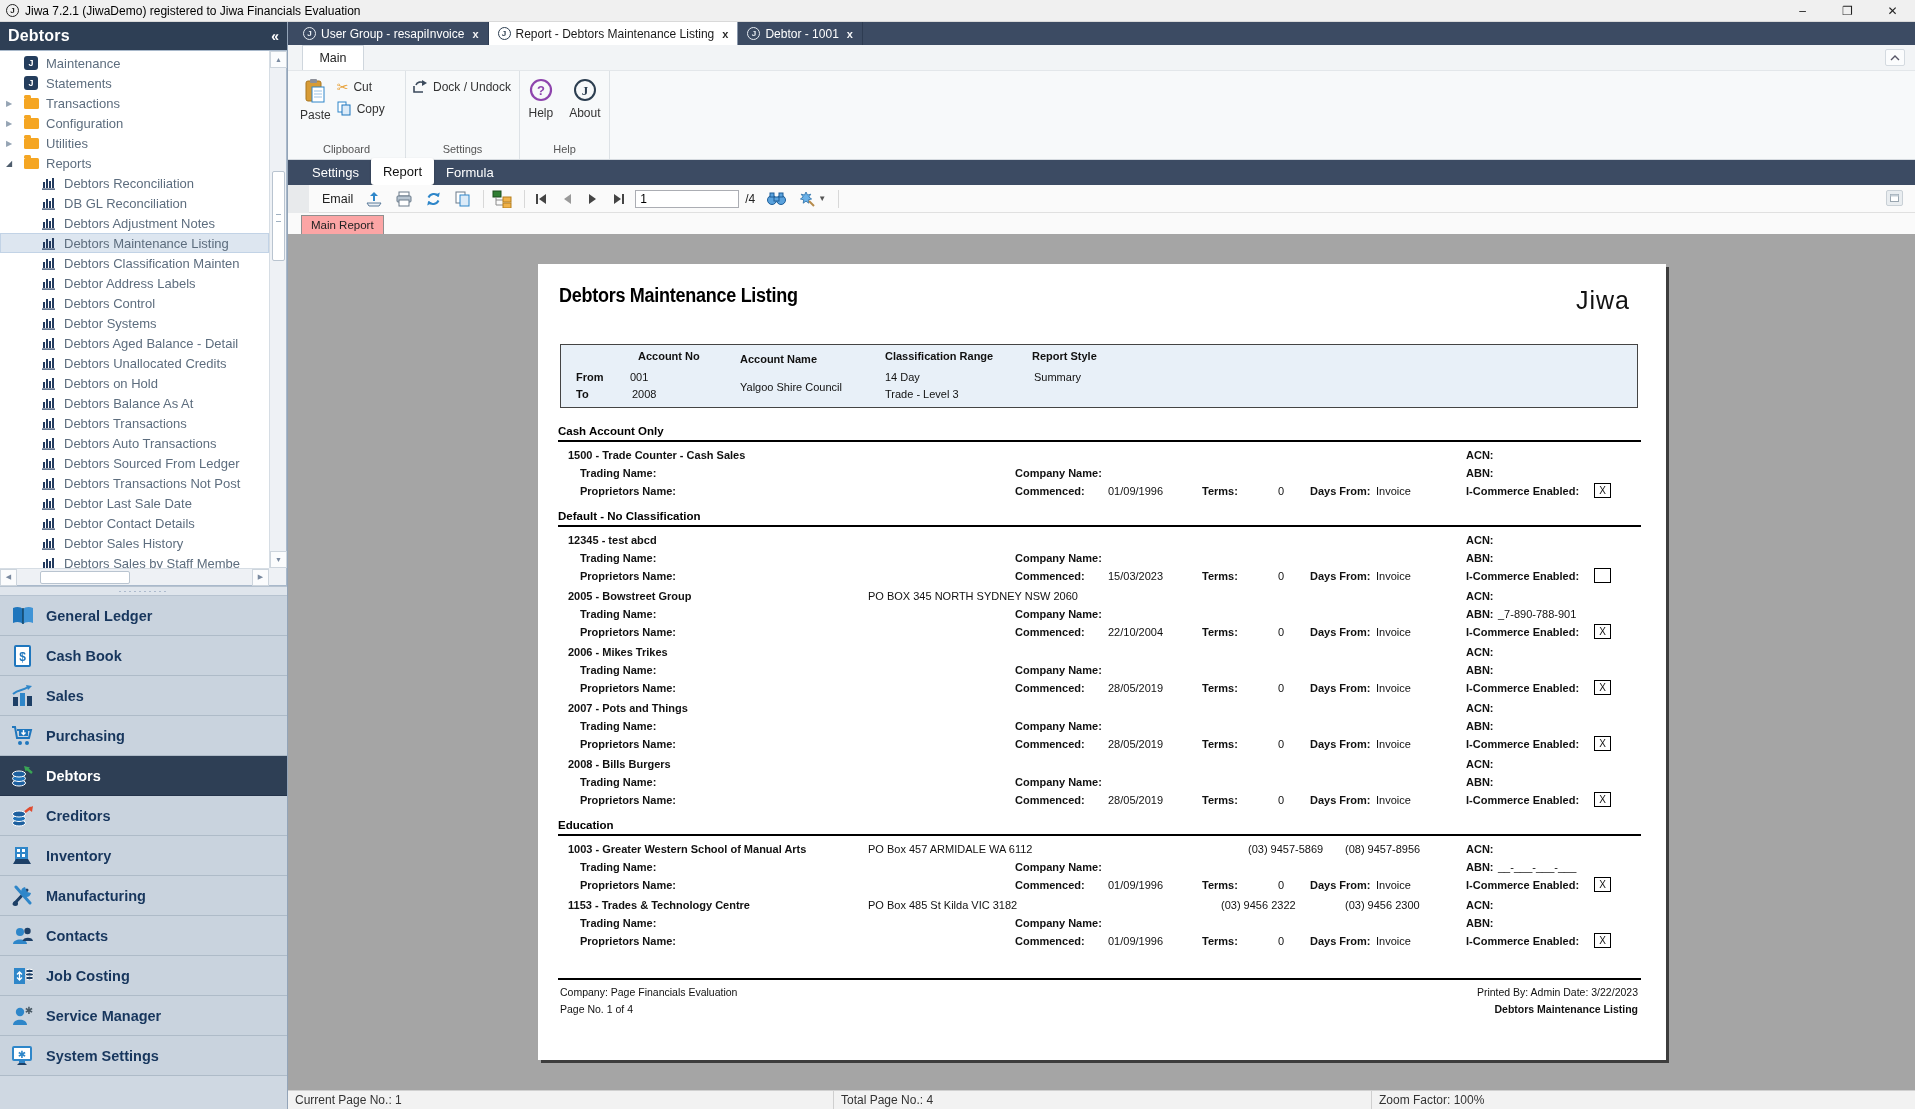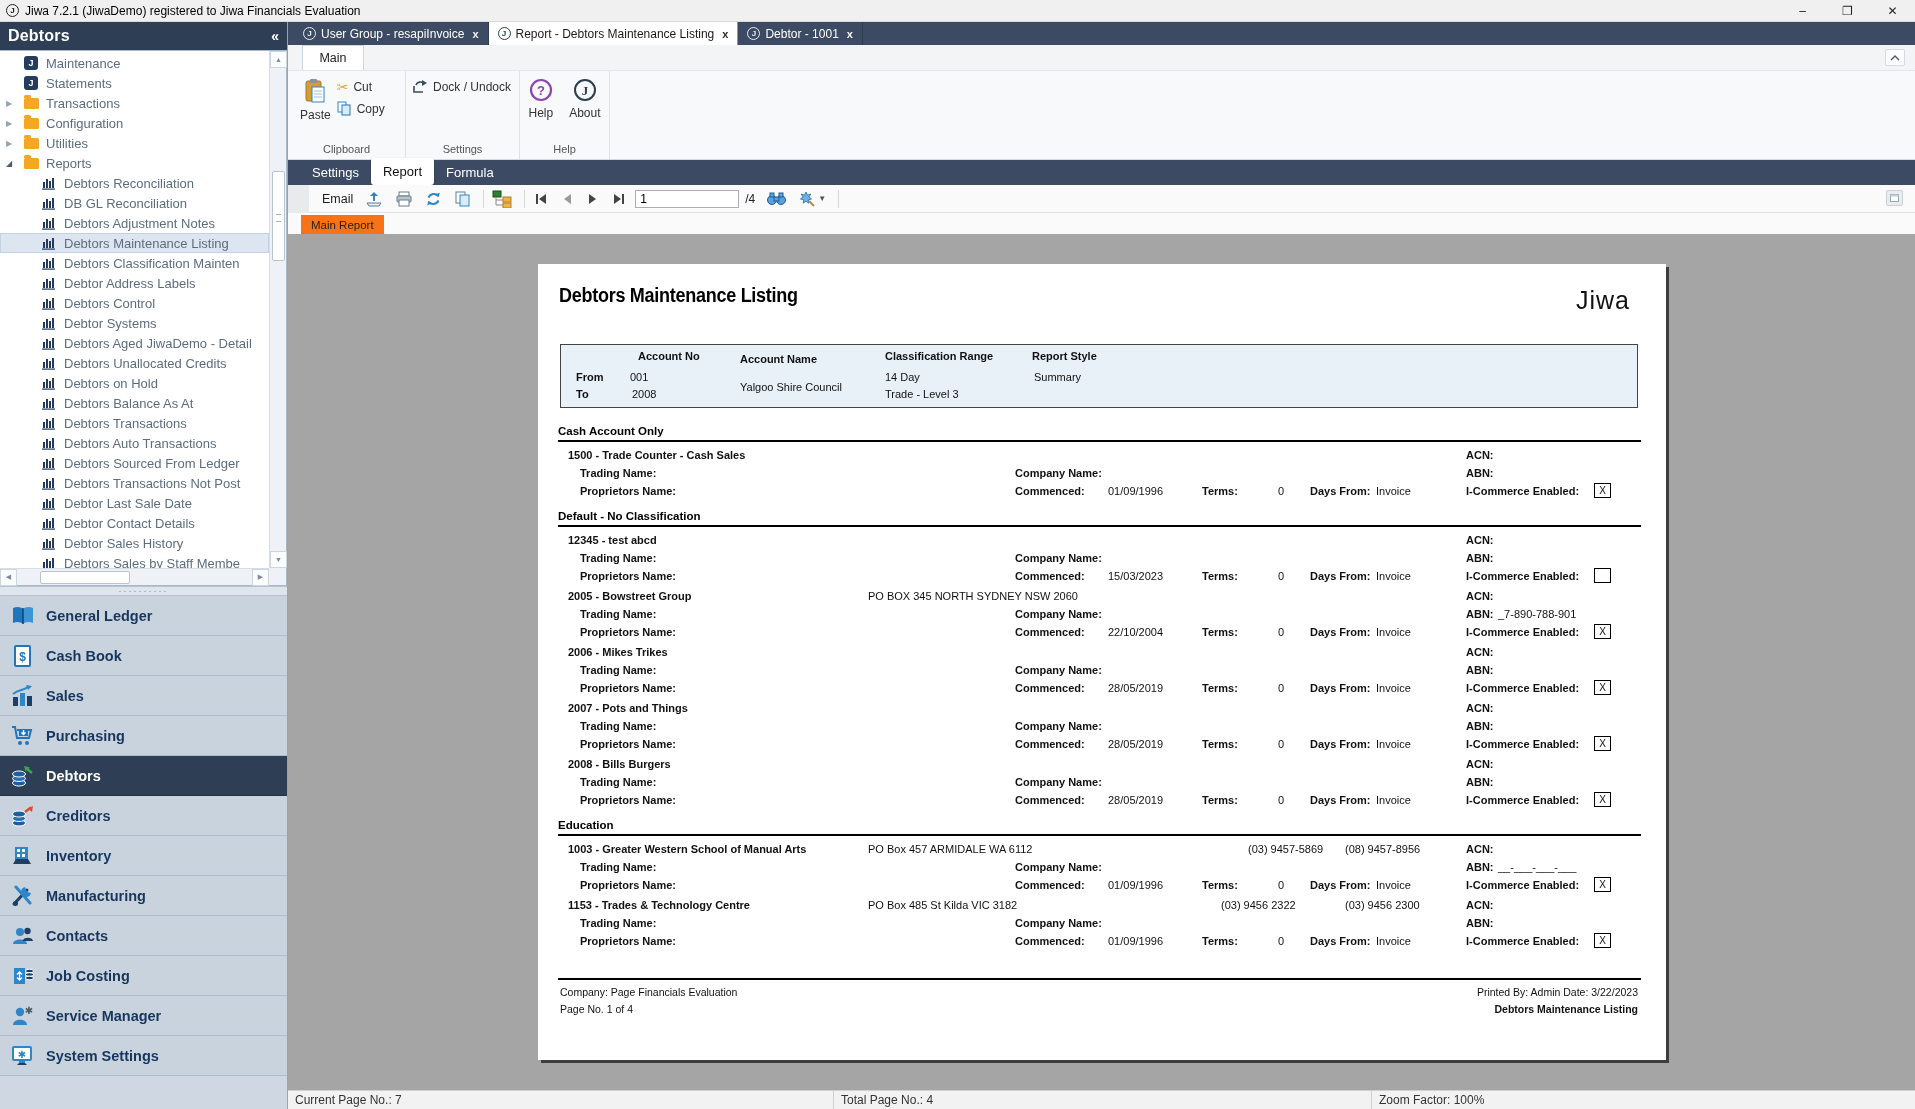--- a/index.html
+++ b/index.html
@@ -86,21 +86,21 @@
   .rpt-toolbar { position:relative; height:28px; background:#fafafa; border-bottom:1px solid #e0e0e0; display:flex; align-items:center;margin-left:21px; }
   .tb-email { margin-left:13px; font-size:12.5px; color:#222; cursor:pointer; }
   .tb-ic { margin-left:12px; cursor:pointer; display:flex; align-items:center; }
   .tb-sep { width:1px; height:18px; background:#d8d8d8; margin:0 8px 0 12px; }
   .pageinput { width:104px; height:18px; border:1px solid #abadb3; background:#fff; font-size:12px; padding:0 4px; margin-left:10px; font-family:"Liberation Sans",sans-serif; }
   .tb-total { font-size:12px; color:#222; margin-left:6px; }
   .tb-caret { font-size:8px; color:#555; margin-left:3px; }
   .tb-far { position:absolute; right:12px; top:5px; width:17px; height:16px; background:#e9edf0; border:1px solid #c9d0d6; border-radius:2px; display:flex; align-items:center; justify-content:center; cursor:pointer; }
 
   .subtabrow { height:21px; background:#fafafa; display:flex; align-items:flex-end; }
-  .subtab { margin-left:13px; height:19px; padding:0 9px; background:#f97316; border:1px solid #8f8f8f; border-bottom:none; font-size:11.5px; color:#222; display:flex; align-items:center; }
+  .subtab { margin-left:13px; height:19px; padding:0 9px; background:#fca5a5; border:1px solid #8f8f8f; border-bottom:none; font-size:11.5px; color:#222; display:flex; align-items:center; }
 
   
   .canvas { flex:1; background:#a5a5a5; position:relative; overflow:hidden; }
   .page { position:absolute; left:250px; top:30px; width:1128px; height:796px; background:#fff; box-shadow:3px 3px 0 #3d3d3d; }
   .page, .page * { font-family:"Liberation Sans",sans-serif; }
   .pg-title { position:absolute; left:21px; top:20px; font-size:20px; font-weight:bold; color:#000; transform:scaleX(.9); transform-origin:left; letter-spacing:-.3px; white-space:nowrap; }
   .pg-logo { position:absolute; right:36px; top:22px; font-size:25px; color:#111; letter-spacing:1px; }
   .params { position:absolute; left:22px; top:80px; width:1078px; height:64px; background:#e8f0f8; border:1px solid #444; }
   .params div { position:absolute; font-size:11px; white-space:nowrap; color:#111; }
   .params .hd { font-weight:bold; }
@@ -250,21 +250,21 @@
               <span class="tr-label">Debtor Systems</span>
             </div>
             <div class="tree-row lvl2">
               <span class="tr-icon chart-ic"><svg width="14" height="13" viewBox="0 0 14 13">
                   <rect x="1" y="5" width="2" height="6" fill="#223a5e"></rect>
                   <rect x="4" y="2" width="2" height="9" fill="#223a5e"></rect>
                   <rect x="7" y="4" width="2" height="7" fill="#223a5e"></rect>
                   <rect x="10" y="1" width="2" height="10" fill="#223a5e"></rect>
                   <rect x="0" y="11.5" width="13" height="1.2" fill="#223a5e"></rect>
                 </svg></span>
-              <span class="tr-label">Debtors Aged JiwaDemo - Detail</span>
+              <span class="tr-label">Debtors Aged Balance - Detail</span>
             </div>
             <div class="tree-row lvl2">
               <span class="tr-icon chart-ic"><svg width="14" height="13" viewBox="0 0 14 13">
                   <rect x="1" y="5" width="2" height="6" fill="#223a5e"></rect>
                   <rect x="4" y="2" width="2" height="9" fill="#223a5e"></rect>
                   <rect x="7" y="4" width="2" height="7" fill="#223a5e"></rect>
                   <rect x="10" y="1" width="2" height="10" fill="#223a5e"></rect>
                   <rect x="0" y="11.5" width="13" height="1.2" fill="#223a5e"></rect>
                 </svg></span>
               <span class="tr-label">Debtors Unallocated Credits</span>
@@ -883,19 +883,19 @@
 
           <div class="pg-footrule"></div>
           <div class="pg-foot" style="left:22px;top:722px">Company:  Page Financials Evaluation</div>
           <div class="pg-foot" style="left:22px;top:739px">Page No.  1 of 4</div>
           <div class="pg-foot" style="right:28px;top:722px">Printed By:  Admin   Date:  3/22/2023</div>
           <div class="pg-foot" style="right:28px;top:739px;font-weight:bold">Debtors Maintenance Listing</div>
         </div>
       </div>
 
       <div class="statusbar">
-        <div class="st-seg" style="width:546px">Current Page No.: 7</div>
+        <div class="st-seg" style="width:546px">Current Page No.: 1</div>
         <div class="st-seg" style="width:538px">Total Page No.: 4</div>
         <div class="st-seg" style="flex:1;border-right:none">Zoom Factor: 100%</div>
       </div>
     </div>
   </div>
 </div>
 
 </body></html>

